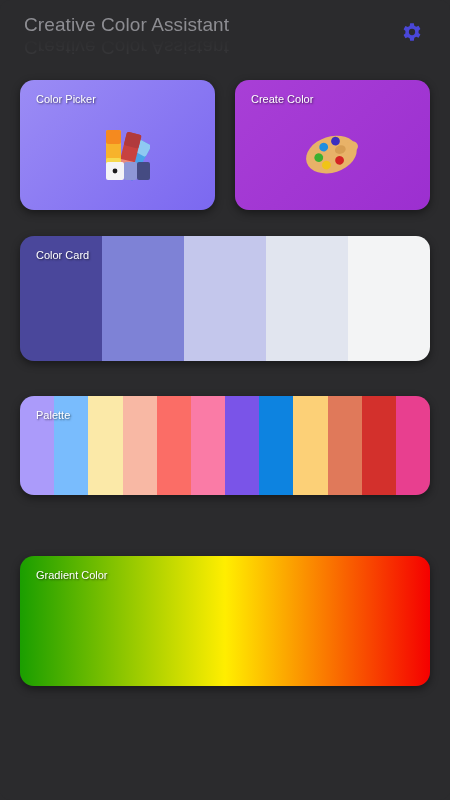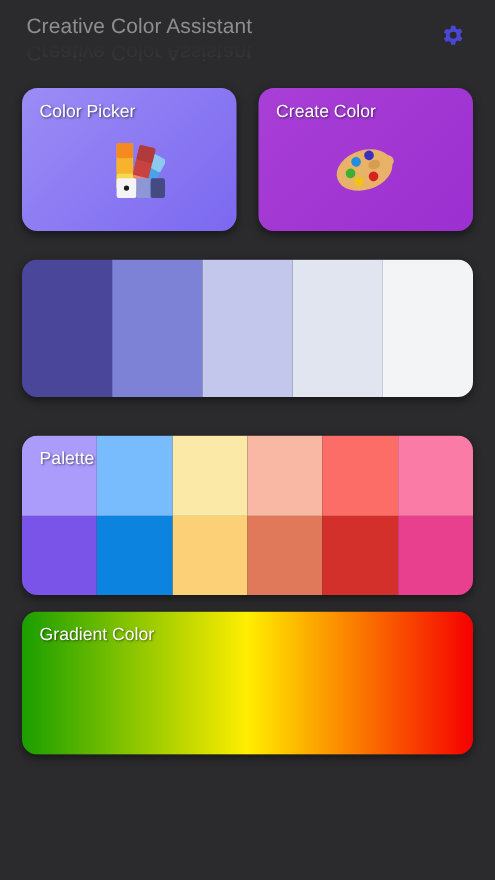--- a/index.html
+++ b/index.html
@@ -57,21 +57,21 @@
   
   .card {
     position:absolute;
     border-radius:14px;
     overflow:hidden;
     box-shadow:0 3px 8px rgba(0,0,0,.45);
   }
   .card-label {
     position:absolute;
     left:16px; top:13px;
-    font-size:16px;
+    font-size:11px;
     color:#ffffff;
     text-shadow:1px 1px 2px rgba(0,0,0,.55);
     z-index:4;
     white-space:nowrap;
     pointer-events:none;
   }
 
   
   .action-card {
     width:195px; height:130px;
@@ -94,22 +94,22 @@
   #card-color-card {
     left:20px; top:236px;
     width:410px; height:125px;
     display:flex;
   }
   #card-color-card .band { flex:1 1 0; height:100%; }
 
   
   #card-palette {
     left:20px; top:396px;
-    width:410px; height:145px;
-    display:flex; flex-direction:column;
+    width:410px; height:99px;
+    display:flex; flex-direction:row;
   }
   #card-palette .swatch-row { flex:1 1 0; display:flex; }
   #card-palette .swatch { flex:1 1 0; height:100%; }
 
   
   #card-gradient {
     left:20px; top:556px;
     width:410px; height:130px;
   }
   .gradient-fill { position:absolute; inset:0; }
@@ -173,20 +173,21 @@
           <circle cx="25" cy="20.5" r="4.4" fill="#1f8ee0"></circle>
           <circle cx="17" cy="29" r="4.4" fill="#3cb030"></circle>
           <circle cx="22" cy="38.5" r="4.4" fill="#f0c417"></circle>
           <circle cx="36" cy="38" r="4.4" fill="#d42323"></circle>
         </g>
       </svg>
     </div>
   </div>
 
   <div class="card" id="card-color-card">
+    <div class="card-label">Color Card</div>
   <div class="band" style="background: rgb(74, 71, 155);"></div>
       <div class="band" style="background: rgb(126, 130, 214);"></div>
       <div class="band" style="background: rgb(196, 199, 236);"></div>
       <div class="band" style="background: rgb(225, 229, 239);"></div>
       <div class="band" style="background: rgb(243, 244, 245);"></div>
     </div>
 
   <div class="card" id="card-palette">
     <div class="card-label">Palette</div>
   <div class="swatch-row">

